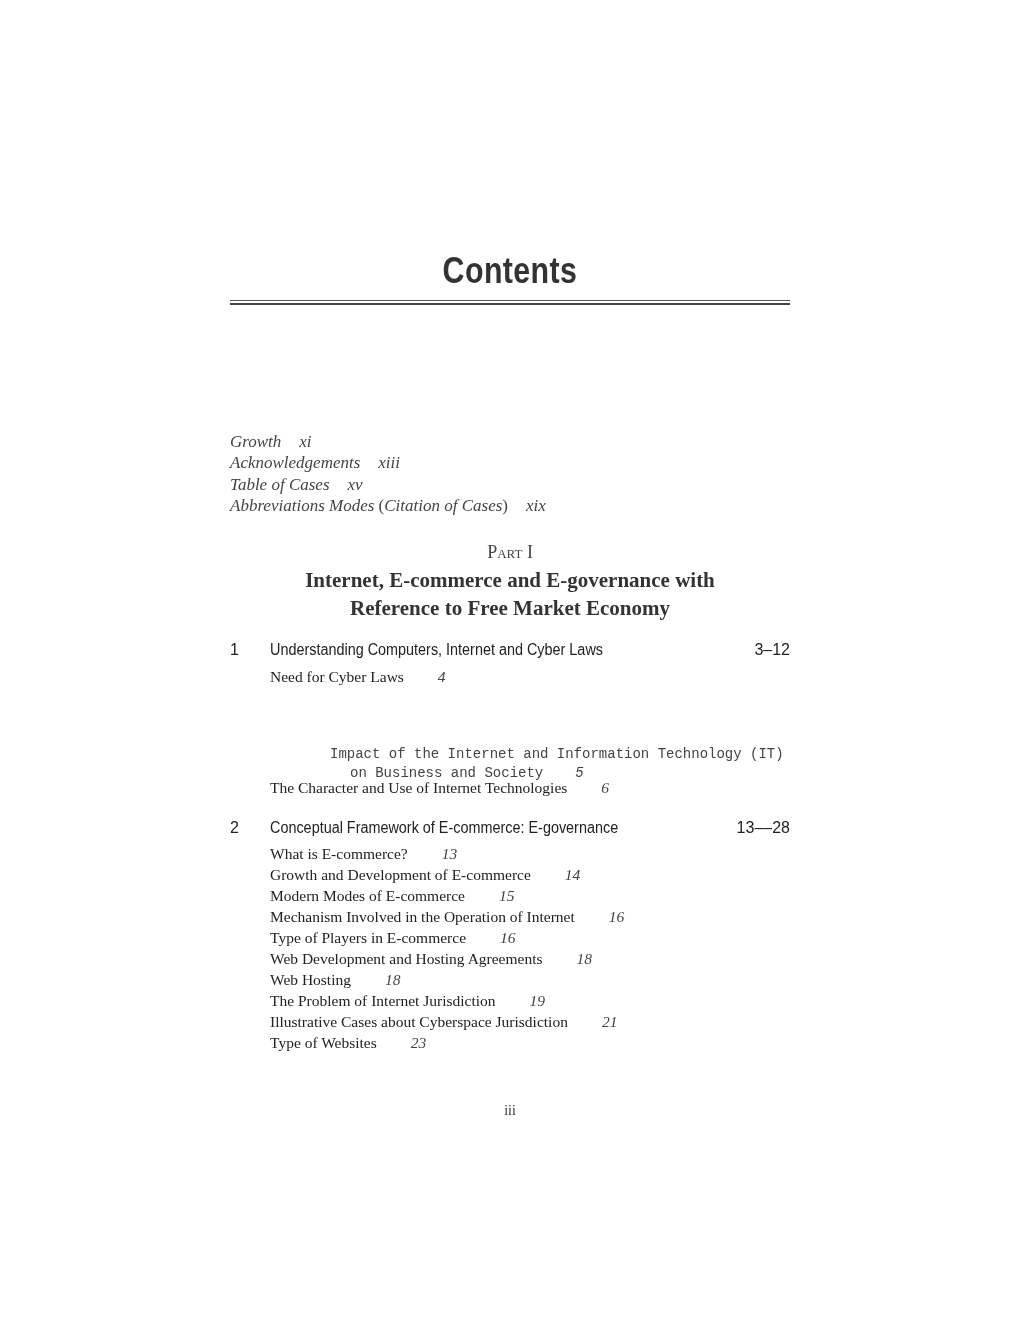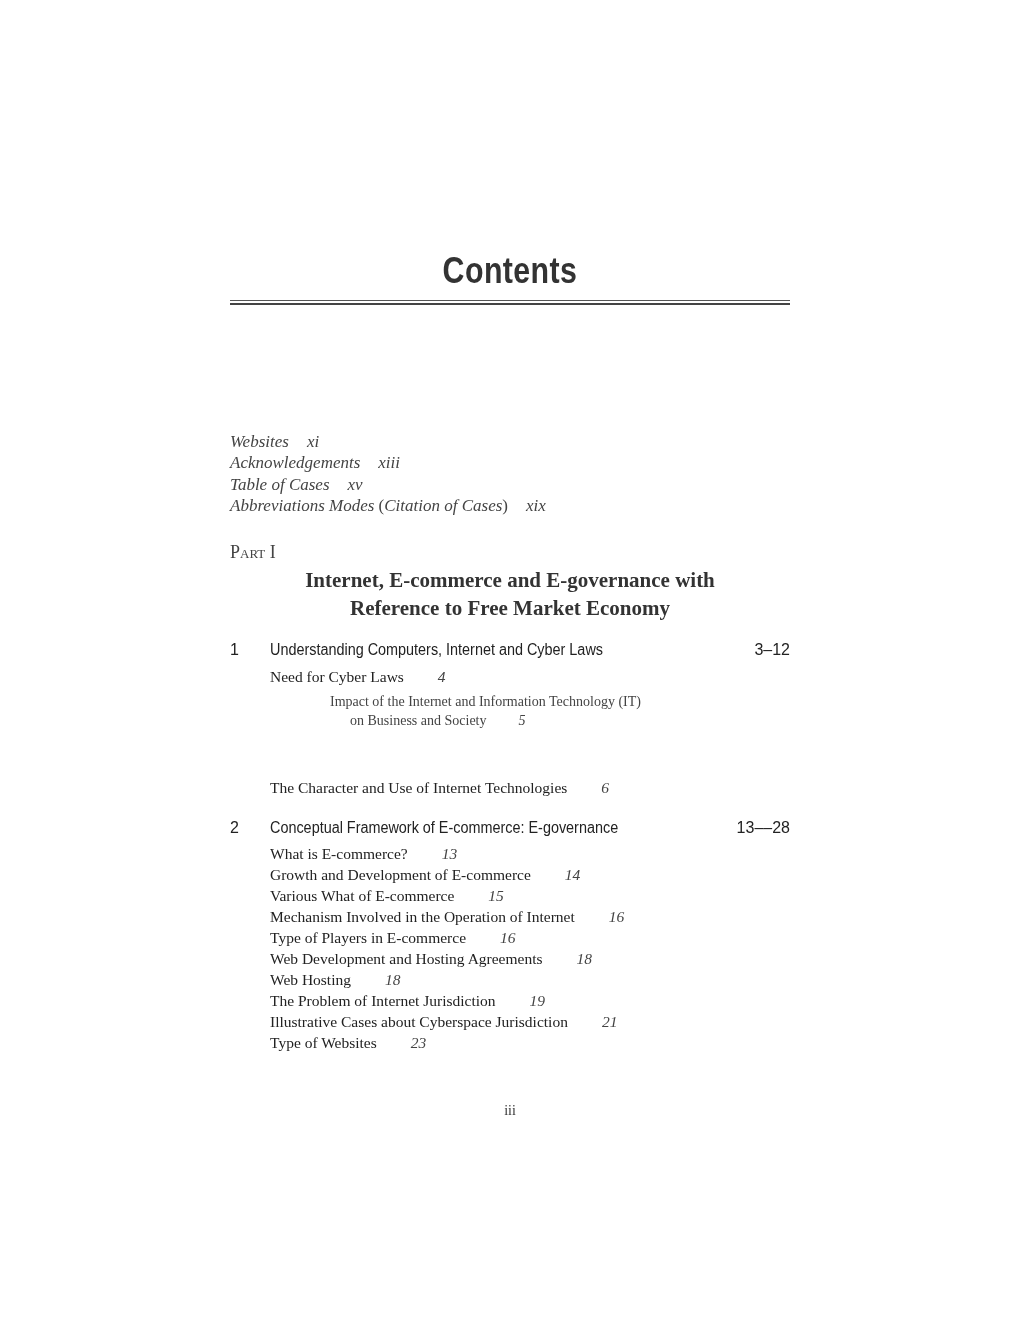--- a/index.html
+++ b/index.html
@@ -7,21 +7,21 @@
   .page { position:absolute; left:0; top:0; width:1020px; height:1320px; }
   .title { position:absolute; left:230px; width:560px; top:250px; text-align:center;
     font-family:"Liberation Sans Narrow","Liberation Sans",sans-serif; font-weight:bold;
     font-size:37px; color:#333; transform:scaleX(0.82); letter-spacing:0.5px; }
   .rule1 { position:absolute; left:230px; width:560px; top:300px; height:1px; background:#555; }
   .rule2 { position:absolute; left:230px; width:560px; top:303px; height:2px; background:#444; }
   .front { position:absolute; left:230px; top:431px; font-family:"Liberation Serif",serif; font-style:italic; font-size:17px; color:#444; }
   .front .row { height:21.3px; line-height:21.3px; white-space:nowrap; }
   .front .pg { margin-left:18px; }
   .front .paren { font-style:normal; }
-  .part-label { position:absolute; left:230px; width:560px; top:542px; 
+  .part-label { position:absolute; left:230px; width:560px; top:542px; text-align:center;
     font-family:"Liberation Serif",serif; font-size:18px; color:#444; }
   .part-label .sc { font-size:13px; }
   .part-title { position:absolute; left:230px; width:560px; top:566px; text-align:center;
     font-family:"Liberation Serif",serif; font-weight:bold; font-size:21px; line-height:28px; color:#333; }
   .chapter { position:absolute; left:230px; width:560px; font-family:"Liberation Sans",sans-serif; font-size:16px; color:#222; }
   .chapter .num { position:absolute; left:0; }
   .chapter .ctitle { position:absolute; left:40px; transform-origin:left; transform:scaleX(0.9); white-space:nowrap; }
   .chapter .range { position:absolute; right:0; }
   .entries { position:absolute; left:270px; font-family:"Liberation Serif",serif; font-size:15.5px; color:#222; }
   .entries .row { height:21px; line-height:21px; white-space:nowrap; }
@@ -36,21 +36,21 @@
 <body>
 
 <div class="page">
 
   <div class="title">Contents</div>
   <div class="rule1"></div>
   <div class="rule2"></div>
 
   <div class="front">
     <div class="row">
-      <span>Websites</span><span class="pg">xi</span>
+      <span>Growth</span><span class="pg">xi</span>
     </div>
     <div class="row">
       <span>Acknowledgements</span><span class="pg">xiii</span>
     </div>
     <div class="row">
       <span>Table of Cases</span><span class="pg">xv</span>
     </div>
     <div class="row">
       <span>Abbreviations Modes </span><span class="paren">(</span><span>Citation of Cases</span><span class="paren">)</span><span class="pg">xix</span>
     </div>
@@ -65,37 +65,37 @@
   </div>
 
   <div class="chapter" style="top:641px;">
     <span class="num">1</span>
     <span class="ctitle">Understanding Computers, Internet and Cyber Laws</span>
     <span class="range">3–12</span>
   </div>
   <div class="entries" style="top:666px;">
     <div class="row"><span>Need for Cyber Laws</span><span class="pg">4</span></div>
   </div>
-  <div class="sub" style="top:692px;">
+  <div class="sub" style="top:745px;font-family:Liberation Mono, monospace;">
     <div>Impact of the Internet and Information Technology (IT)</div>
     <div class="indent"><span>on Business and Society</span><span class="pg">5</span></div>
   </div>
   <div class="entries" style="top:777px;">
     <div class="row"><span>The Character and Use of Internet Technologies</span><span class="pg">6</span></div>
   </div>
 
   <div class="chapter" style="top:819px;">
     <span class="num">2</span>
     <span class="ctitle">Conceptual Framework of E-commerce: E-governance</span>
     <span class="range">13––28</span>
   </div>
   <div class="entries" style="top:843px;">
     <div class="row"><span>What is E-commerce?</span><span class="pg">13</span></div>
     <div class="row"><span>Growth and Development of E-commerce</span><span class="pg">14</span></div>
-    <div class="row"><span>Various What of E-commerce</span><span class="pg">15</span></div>
+    <div class="row"><span>Modern Modes of E-commerce</span><span class="pg">15</span></div>
     <div class="row"><span>Mechanism Involved in the Operation of Internet</span><span class="pg">16</span></div>
     <div class="row"><span>Type of Players in E-commerce</span><span class="pg">16</span></div>
     <div class="row"><span>Web Development and Hosting Agreements</span><span class="pg">18</span></div>
     <div class="row"><span>Web Hosting</span><span class="pg">18</span></div>
     <div class="row"><span>The Problem of Internet Jurisdiction</span><span class="pg">19</span></div>
     <div class="row"><span>Illustrative Cases about Cyberspace Jurisdiction</span><span class="pg">21</span></div>
     <div class="row"><span>Type of Websites</span><span class="pg">23</span></div>
   </div>
 
   <div class="folio">iii</div>

